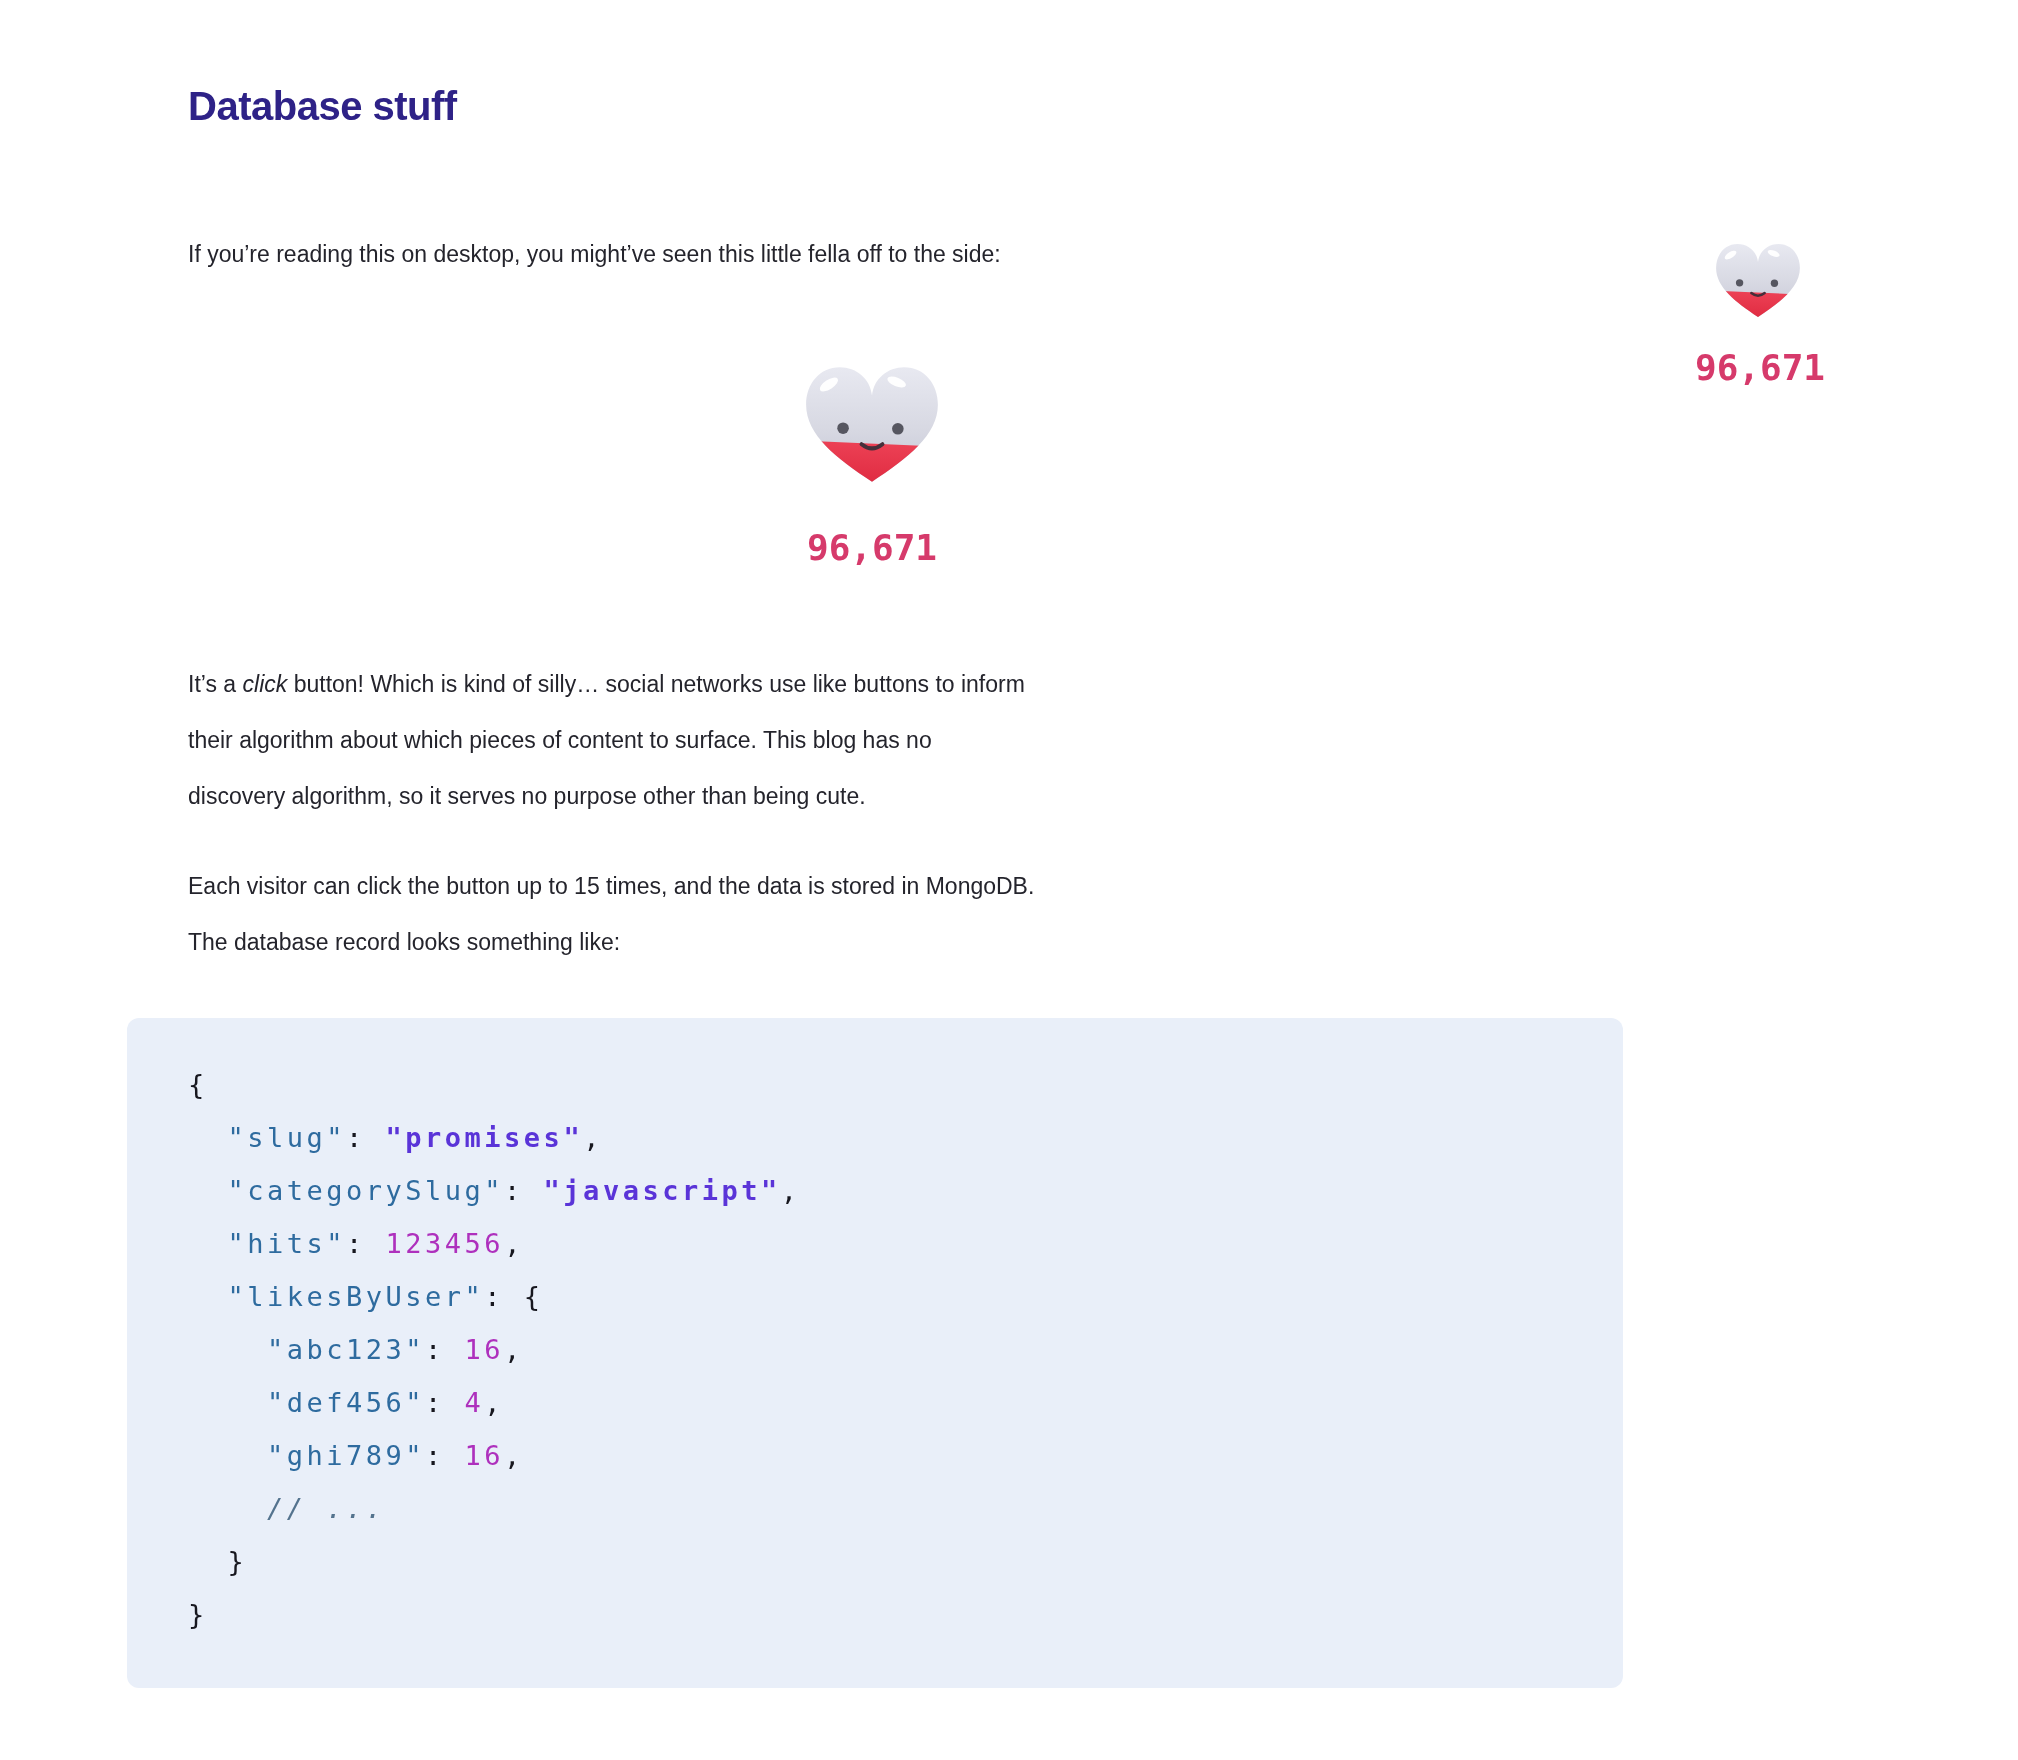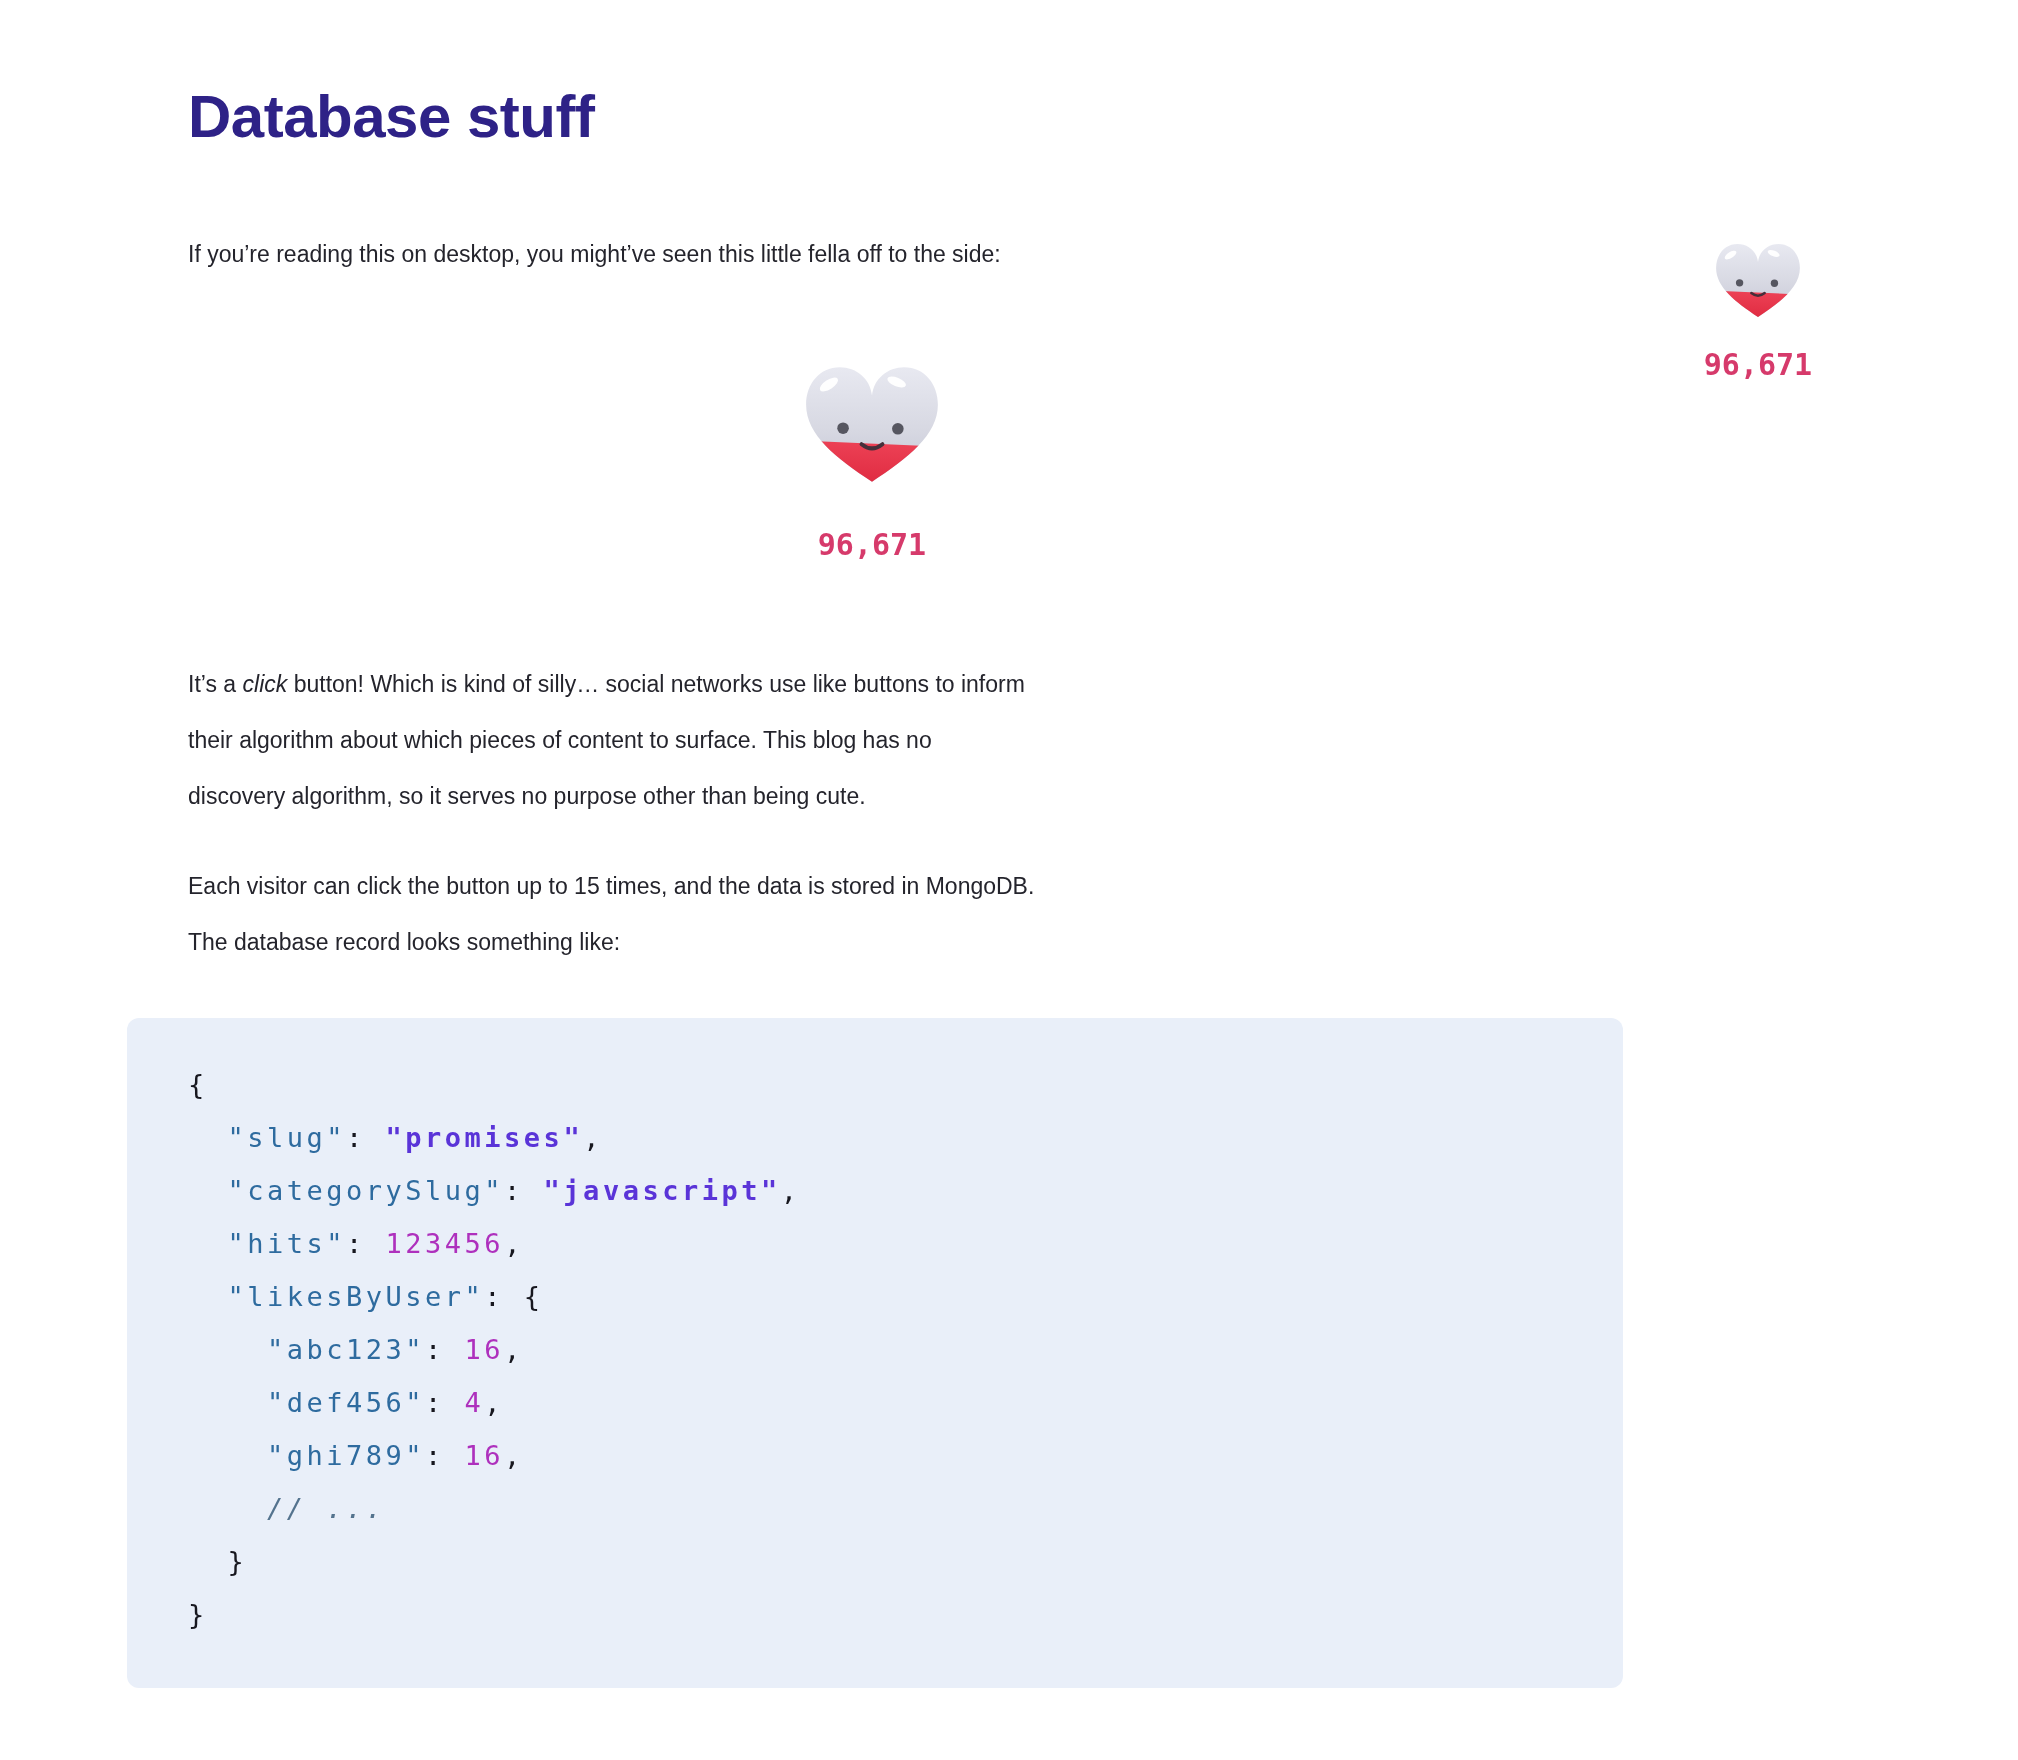--- a/index.html
+++ b/index.html
@@ -9,41 +9,41 @@
   }
   *{margin:0;padding:0;box-sizing:border-box;}
   html,body{width:2018px;height:1760px;}
   body{
     position:relative; background:var(--page-bg);
     font-family:"Liberation Sans", sans-serif; color:var(--body-color);
     overflow:hidden;
   }
   .page-title{
     position:absolute; left:188px; top:84px;
-    font-size:60px; line-height:1.1; font-weight:800; letter-spacing:-0.5px;
+    font-size:40px; line-height:1.1; font-weight:800; letter-spacing:-0.5px;
     color:var(--heading-color);
   }
   .para{
     position:absolute; left:188px; width:1420px;
     font-size:23px; line-height:56px; white-space:pre-line;
     color:var(--body-color);
   }
   #p-intro{top:226px;}
   #p-explainer{top:656px;}
   #p-mongodb{top:858px;}
   .para em{font-style:italic;}
   .like-figure{
     position:absolute; left:188px; top:358px; width:1368px; text-align:center;
   }
   .heart-btn{
     background:none; border:none; padding:0; cursor:pointer; display:inline-block; line-height:0;
   }
   .like-count{
     font-family:"DejaVu Sans Mono", monospace; font-weight:bold;
-    font-size:30px; color:var(--count-color); text-align:center;
+    font-size:36px; color:var(--count-color); text-align:center;
   }
   .like-figure .like-count{margin-top:32px;}
   .side-widget{
     position:absolute; left:1695px; top:238px; width:126px; text-align:center;
   }
   .side-widget .like-count{margin-top:20px;}
   .code-block{
     position:absolute; left:127px; top:1018px; width:1496px; height:670px;
     background:var(--code-bg); border-radius:12px;
     padding:40px 40px 0 61px;

